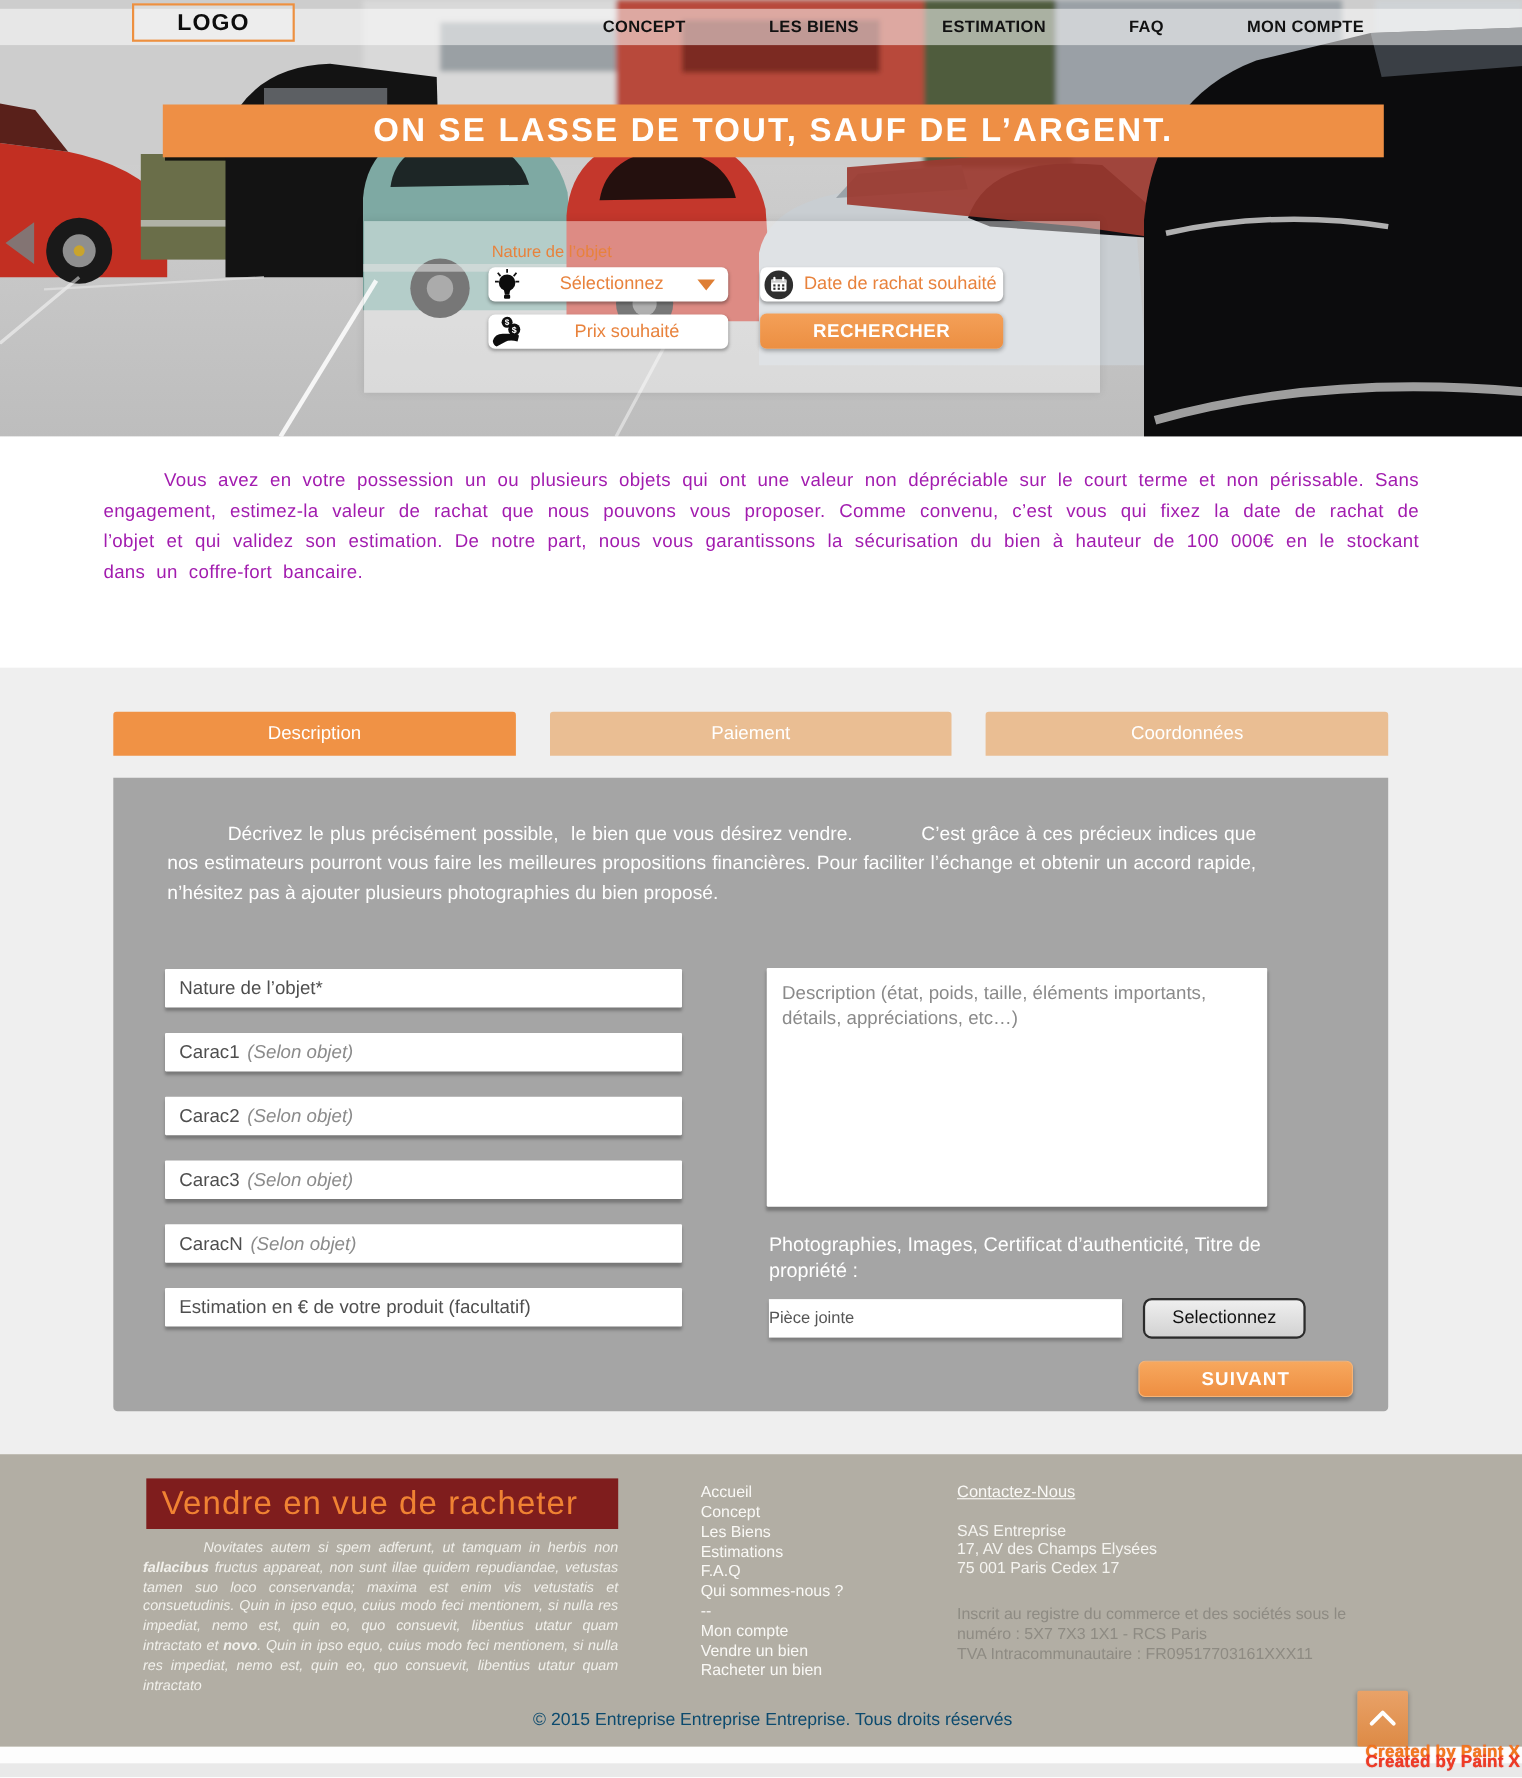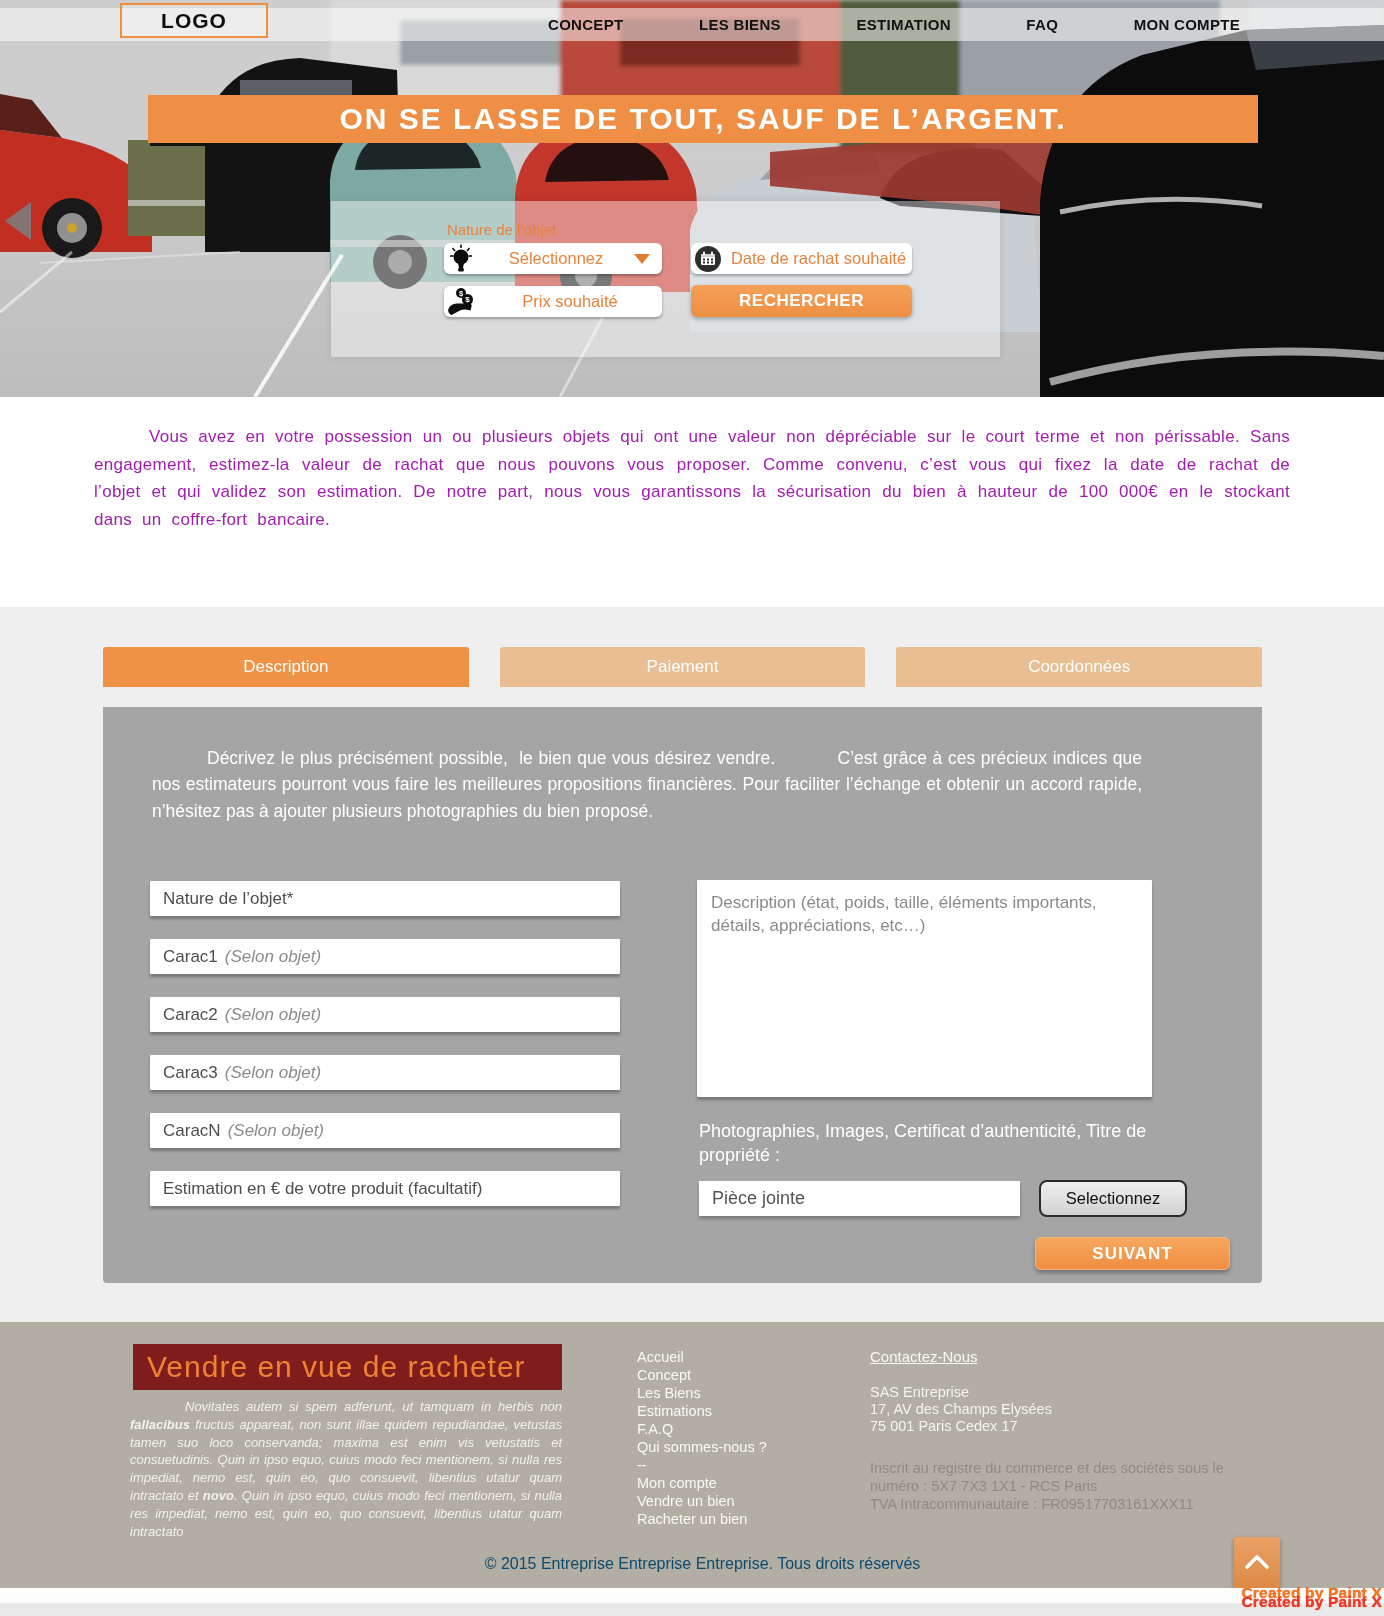--- a/index.html
+++ b/index.html
@@ -71,21 +71,21 @@
            padding-left:13px; font-size:17px; color:#4E4E4E; cursor:text; white-space:nowrap; }
   .field .hint { font-style:italic; color:#8B8B8B; margin-left:7px; }
   .right-col { position:absolute; left:594px; top:173px; width:494px; }
   .desc-area { width:455px; height:217px; background:#fff; border-radius:1px;
                box-shadow:0 3px 3px rgba(0,0,0,0.28); padding:12px 14px;
                font-size:17px; color:#8A8A8A; line-height:1.35; cursor:text; }
   .attach-label { margin:23px 0 0 2px; width:460px; color:#fff; font-size:18px; line-height:1.32; }
   .attach-row { position:relative; margin-top:13px; height:36px; }
   .attach-input { position:absolute; left:2px; top:0; width:321px; height:35px; background:#fff;
                   box-shadow:0 3px 3px rgba(0,0,0,0.25); display:flex; align-items:center;
-                  padding-left:13px; font-size:18px; color:#555; cursor:text; }
+                  font-size:15px; color:#555; cursor:text; }
   .browse-btn { position:absolute; left:342px; top:-1px; width:148px; height:37px;
                 background:linear-gradient(#EFEFEF,#D2D2D2); border:2px solid #2B2B2B;
                 border-radius:8px; font-size:16.5px; color:#111; cursor:pointer;
                 font-family:"Liberation Sans", sans-serif; }
   .next-btn { position:absolute; left:932px; top:530px; width:195px; height:33px;
               background:linear-gradient(#F7A85E,#EE8E41); border:1px solid #F8B374;
               border-radius:6px; color:#fff; font-weight:bold; font-size:17px; letter-spacing:1px;
               box-shadow:0 3px 4px rgba(0,0,0,0.30); cursor:pointer;
               font-family:"Liberation Sans", sans-serif; }
 

